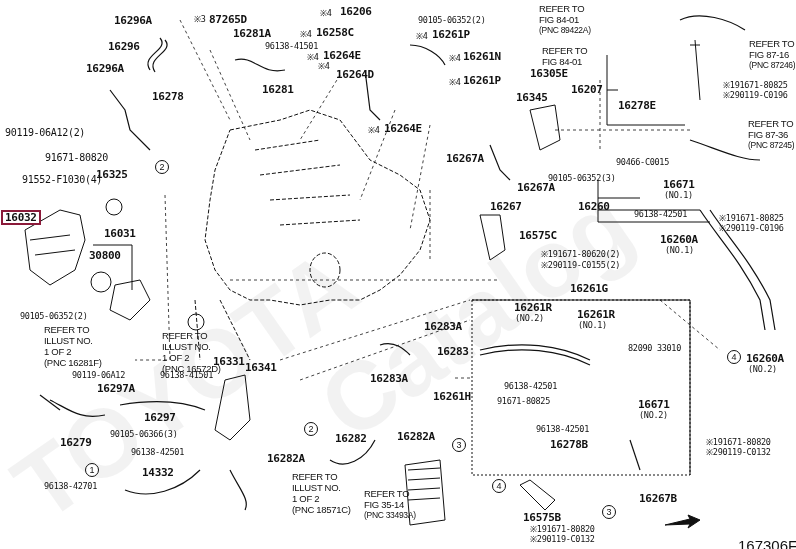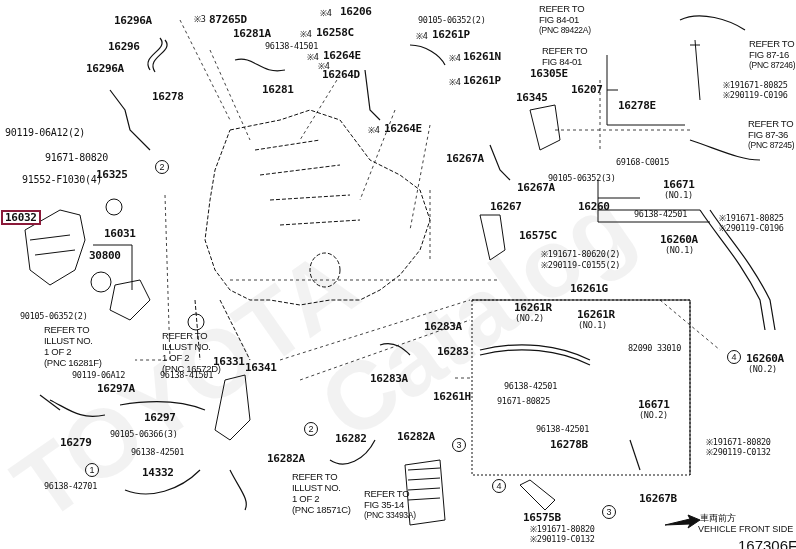--- a/index.html
+++ b/index.html
@@ -120,21 +120,21 @@
   <div class="lbl sm" style="left:265px;top:41px">96138-41501</div>
   <div class="lbl pn" style="left:262px;top:84px">16281</div>
 
   <div class="lbl sm" style="left:320px;top:8px">※4</div>
   <div class="lbl pn" style="left:340px;top:6px">16206</div>
   <div class="lbl sm" style="left:300px;top:29px">※4</div>
   <div class="lbl pn" style="left:316px;top:27px">16258C</div>
   <div class="lbl sm" style="left:307px;top:52px">※4</div>
   <div class="lbl pn" style="left:323px;top:50px">16264E</div>
   <div class="lbl sm" style="left:318px;top:61px">※4</div>
-  <div class="lbl pn" style="left:322px;top:69px">16264D</div>
+  <div class="lbl pn" style="left:336px;top:69px">16264D</div>
   <div class="lbl sm" style="left:368px;top:125px">※4</div>
   <div class="lbl pn" style="left:384px;top:123px">16264E</div>
 
   <div class="lbl sm" style="left:418px;top:15px">90105-06352(2)</div>
   <div class="lbl sm" style="left:416px;top:31px">※4</div>
   <div class="lbl pn" style="left:432px;top:29px">16261P</div>
   <div class="lbl sm" style="left:449px;top:53px">※4</div>
   <div class="lbl pn" style="left:463px;top:51px">16261N</div>
   <div class="lbl sm" style="left:449px;top:77px">※4</div>
   <div class="lbl pn" style="left:463px;top:75px">16261P</div>
@@ -161,21 +161,21 @@
   </div>
   <div class="lbl sm" style="left:723px;top:80px">※191671-80825</div>
   <div class="lbl sm" style="left:723px;top:90px">※290119-C0196</div>
   <div class="lbl ref" style="left:724px;top:118px">
     <div>REFER TO</div>
       <div>FIG 87-36</div>
       <div class="sm">(PNC 87245)</div>
   </div>
 
   <div class="lbl pn" style="left:446px;top:153px">16267A</div>
-  <div class="lbl sm" style="left:616px;top:157px">69168-C0015</div>
+  <div class="lbl sm" style="left:616px;top:157px">90466-C0015</div>
   <div class="lbl pn" style="left:517px;top:182px">16267A</div>
   <div class="lbl sm" style="left:548px;top:173px">90105-06352(3)</div>
   <div class="lbl pn" style="left:490px;top:201px">16267</div>
   <div class="lbl pn" style="left:663px;top:179px">16671</div>
   <div class="lbl sm" style="left:664px;top:190px">(NO.1)</div>
   <div class="lbl pn" style="left:578px;top:201px">16260</div>
   <div class="lbl sm" style="left:634px;top:209px">96138-42501</div>
   <div class="lbl sm" style="left:719px;top:213px">※191671-80825</div>
   <div class="lbl sm" style="left:719px;top:223px">※290119-C0196</div>
   <div class="lbl pn" style="left:519px;top:230px">16575C</div>
@@ -253,18 +253,14 @@
 
   <div class="circ" style="left:155px;top:160px">2</div>
   <div class="circ" style="left:85px;top:463px">1</div>
   <div class="circ" style="left:304px;top:422px">2</div>
   <div class="circ" style="left:452px;top:438px">3</div>
   <div class="circ" style="left:492px;top:479px">4</div>
   <div class="circ" style="left:602px;top:505px">3</div>
   <div class="circ" style="left:727px;top:350px">4</div>
 
 
-  <div class="front">
-    <div style="margin-left:30px">車両前方</div>
-    <div style="margin-left:28px">VEHICLE FRONT SIDE</div>
-  </div>
   <div class="figid">167306F</div>
 </div>
 
 </body></html>

